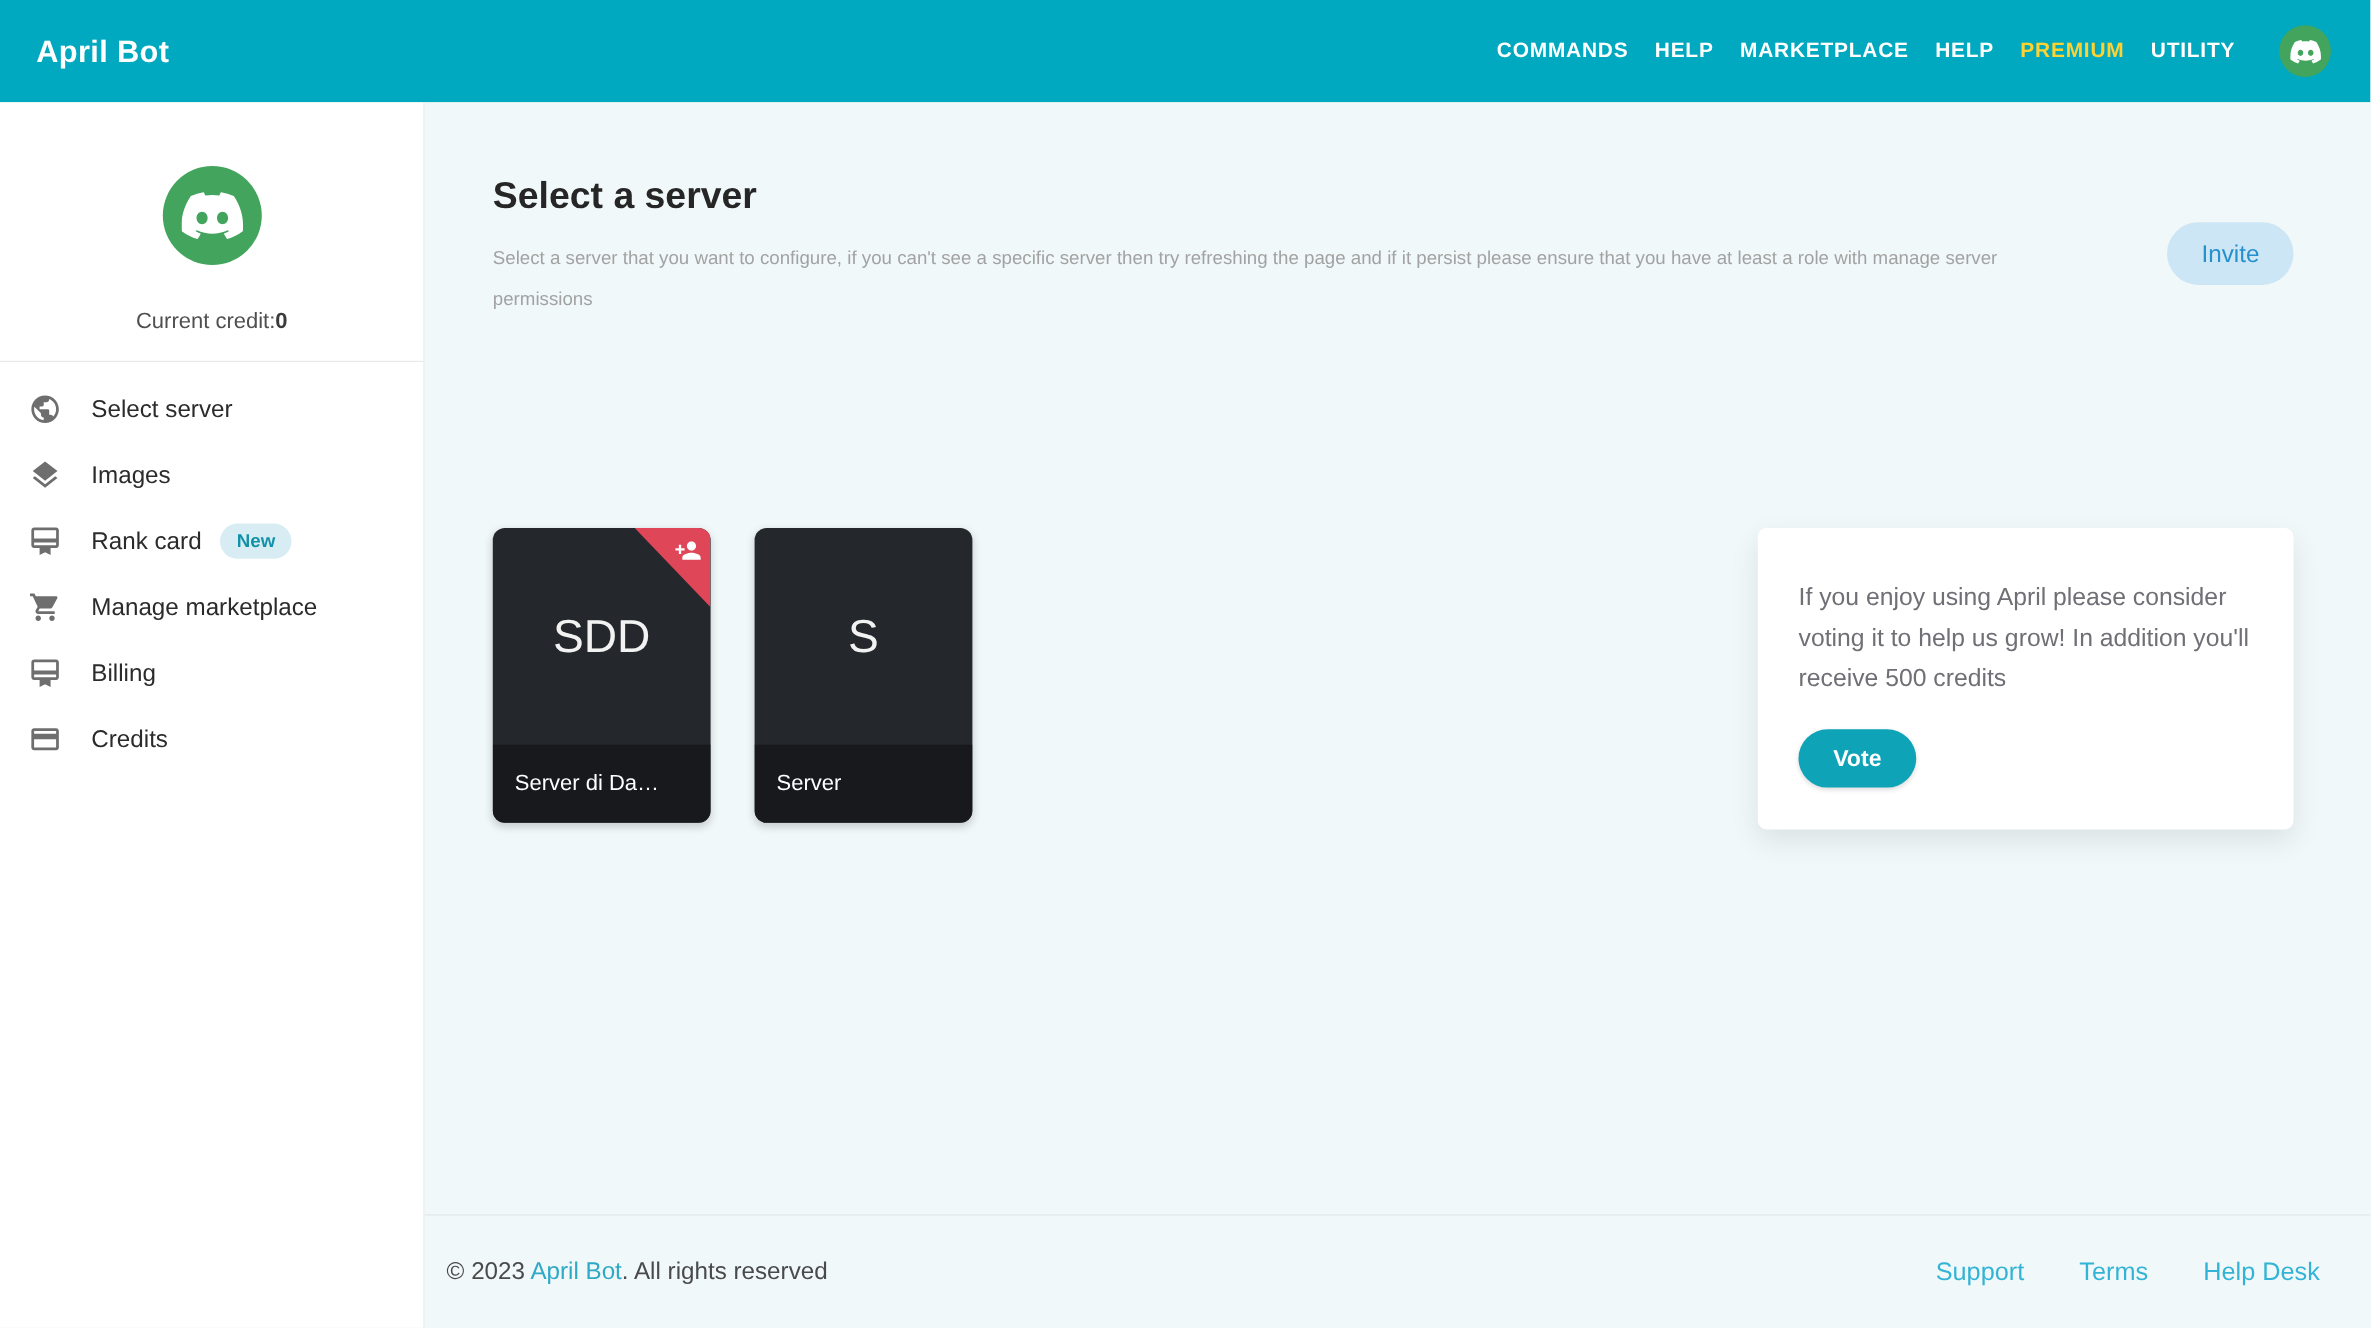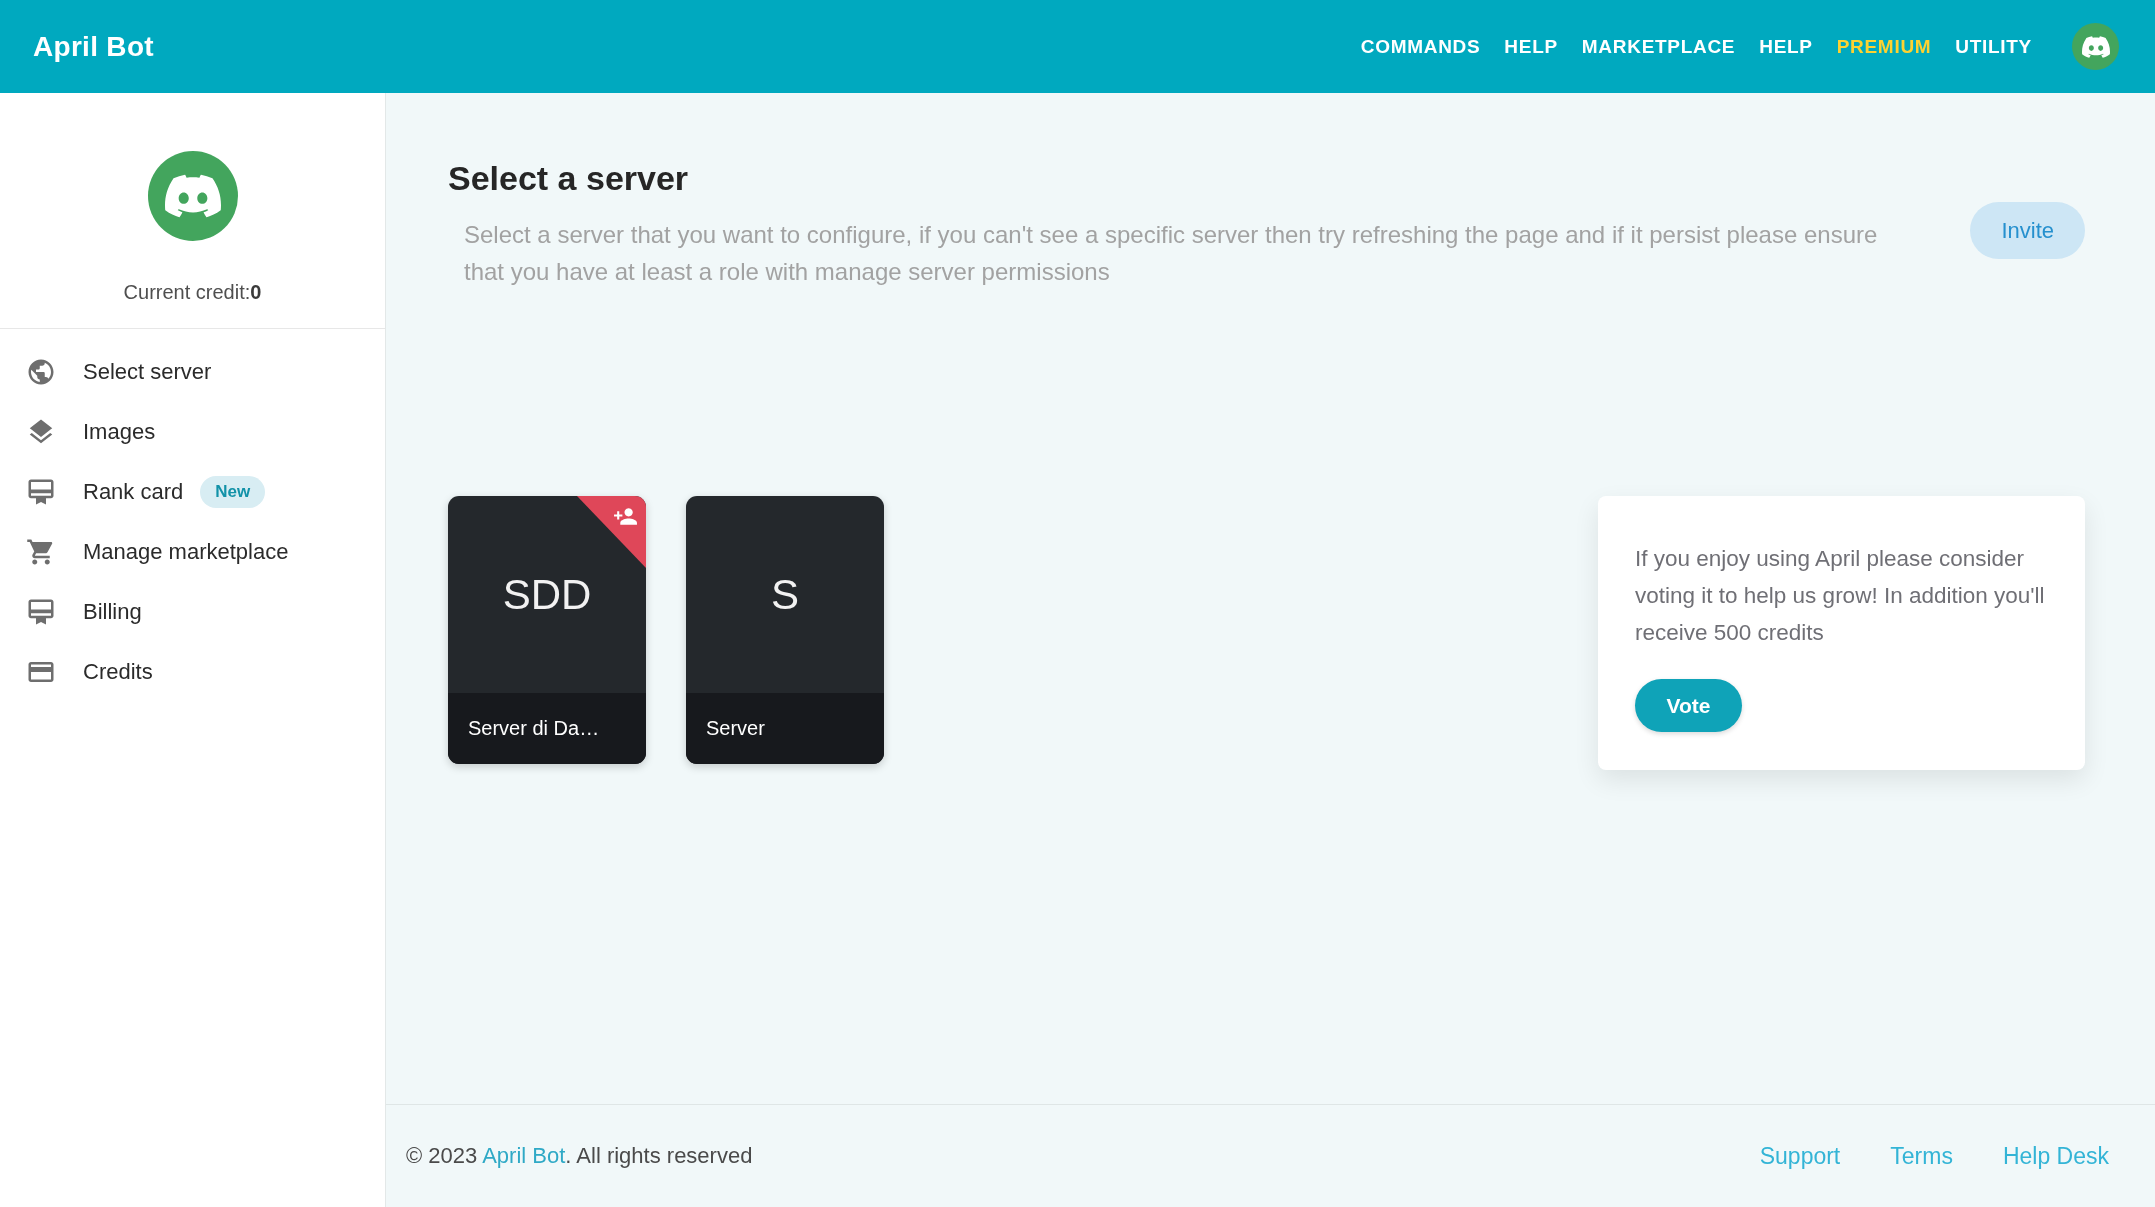--- a/index.html
+++ b/index.html
@@ -60,21 +60,21 @@
     font-size: 17px; font-weight: bold; padding: 6px 15px; border-radius: 17px;
   }
 
   
   .main { flex: 1; background: #f1f8f9; display: flex; flex-direction: column; min-width: 0; }
   .content { flex: 1; padding: 66px 70px 0 62px; }
 
   .page-head { display: flex; align-items: flex-start; }
   .page-title { margin: 0 0 18px 0; font-size: 34px; font-weight: bold; color: #262626; }
   .page-desc {
-    margin: 16px; font-size: 24px; line-height: 37px; color: #a2a2a2; max-width: 1420px;
+    margin: 0; font-size: 17px; line-height: 37px; color: #a2a2a2; max-width: 1420px;
   }
   .invite-btn {
     margin-left: auto; margin-top: 43px; height: 57px; padding: 0 31px;
     border: none; border-radius: 29px; background: #cde6f5; color: #2590ce;
     font-size: 22px; font-family: inherit; cursor: pointer; flex: 0 0 auto;
   }
 
   .content-row { display: flex; align-items: flex-start; margin-top: 190px; }
   .server-grid { display: flex; gap: 40px; }
   .server-card {

